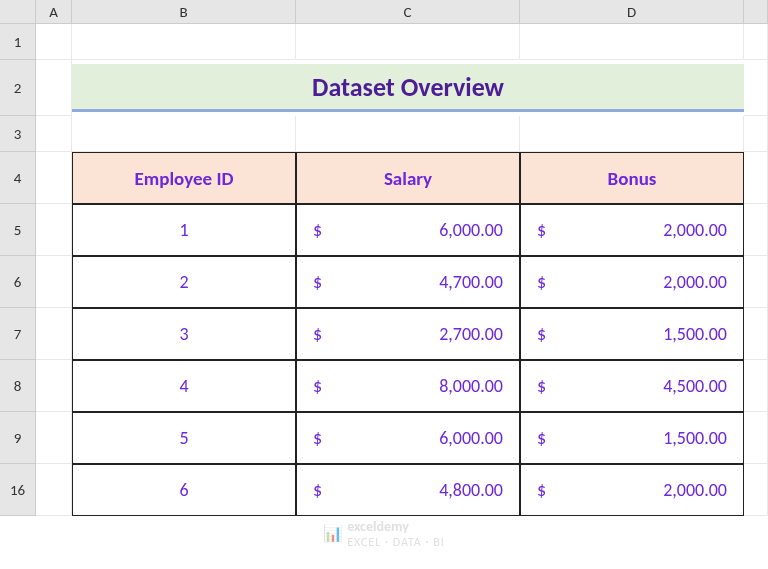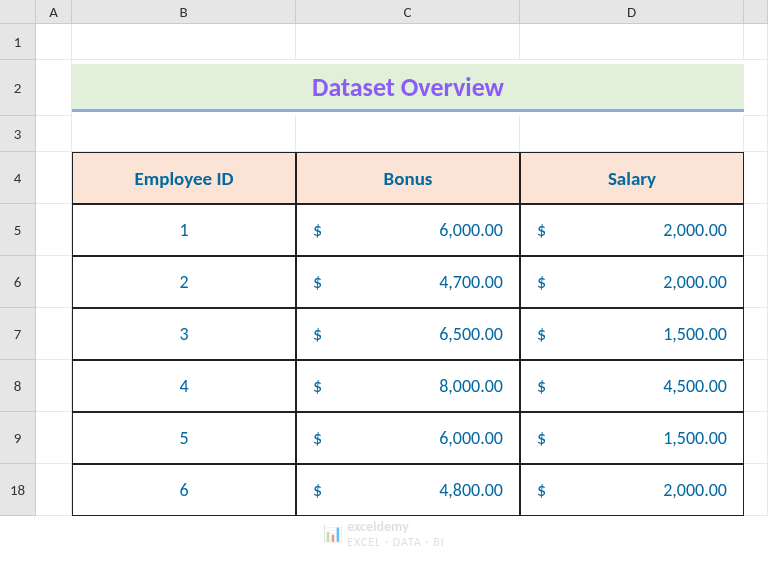--- a/index.html
+++ b/index.html
@@ -45,28 +45,28 @@
       border-right: 1px solid #ccc;
       border-bottom: 1px solid #ccc;
     }
     .cell {
       border-right: 1px solid #e8e8e8;
       border-bottom: 1px solid #e8e8e8;
       display: flex;
       align-items: center;
       padding: 0 8px;
       font-size: 18px;
-      color: #0369a1;
+      color: #6d28d9;
       background: #fff;
     }
     .title-cell {
       background: #e2efda;
       font-size: 26px;
       font-weight: bold;
-      color: #8b5cf6;
+      color: #4c1d95;
       justify-content: center;
       border: none;
       border-bottom: 3px solid #8faadc;
       margin: 4px 0;
     }
     .table-header {
       background: #fbe4d5;
       font-weight: bold;
       font-size: 19px;
       justify-content: center;
@@ -143,22 +143,22 @@
   <div class="row-header">3</div>
   <div class="empty-a"></div>
   <div class="cell"></div>
   <div class="cell"></div>
   <div class="cell"></div>
   <div class="cell"></div>
 
   <div class="row-header">4</div>
   <div class="empty-a"></div>
   <div class="cell table-header">Employee ID</div>
+  <div class="cell table-header">Salary</div>
   <div class="cell table-header">Bonus</div>
-  <div class="cell table-header">Salary</div>
   <div class="cell"></div>
 
   <div class="row-header">5</div>
   <div class="empty-a"></div>
   <div class="cell data-cell center">1</div>
   <div class="cell data-cell">
       <div class="currency">
         <span>$</span>
         <span>6,000.00</span>
       </div>
@@ -187,21 +187,21 @@
       </div>
     </div>
   <div class="cell"></div>
 
   <div class="row-header">7</div>
   <div class="empty-a"></div>
   <div class="cell data-cell center">3</div>
   <div class="cell data-cell">
       <div class="currency">
         <span>$</span>
-        <span>6,500.00</span>
+        <span>2,700.00</span>
       </div>
     </div>
   <div class="cell data-cell">
       <div class="currency">
         <span>$</span>
         <span>1,500.00</span>
       </div>
     </div>
   <div class="cell"></div>
 
@@ -232,21 +232,21 @@
       </div>
     </div>
   <div class="cell data-cell">
       <div class="currency">
         <span>$</span>
         <span>1,500.00</span>
       </div>
     </div>
   <div class="cell"></div>
 
-  <div class="row-header">18</div>
+  <div class="row-header">16</div>
   <div class="empty-a"></div>
   <div class="cell data-cell center">6</div>
   <div class="cell data-cell">
       <div class="currency">
         <span>$</span>
         <span>4,800.00</span>
       </div>
     </div>
   <div class="cell data-cell">
       <div class="currency">

